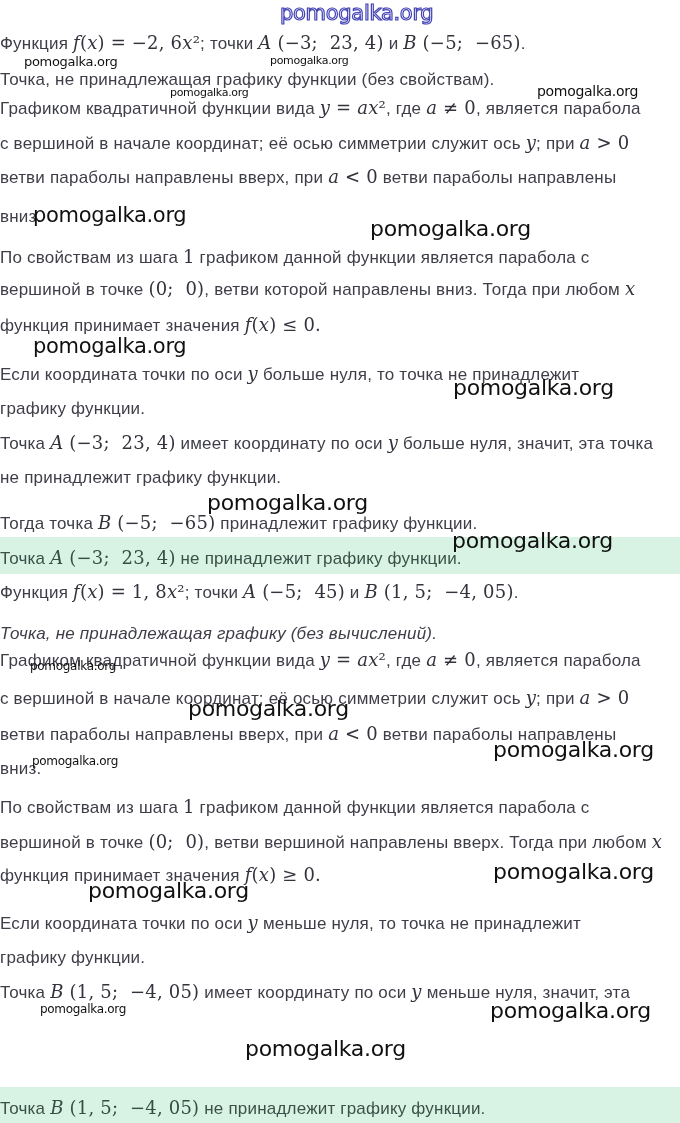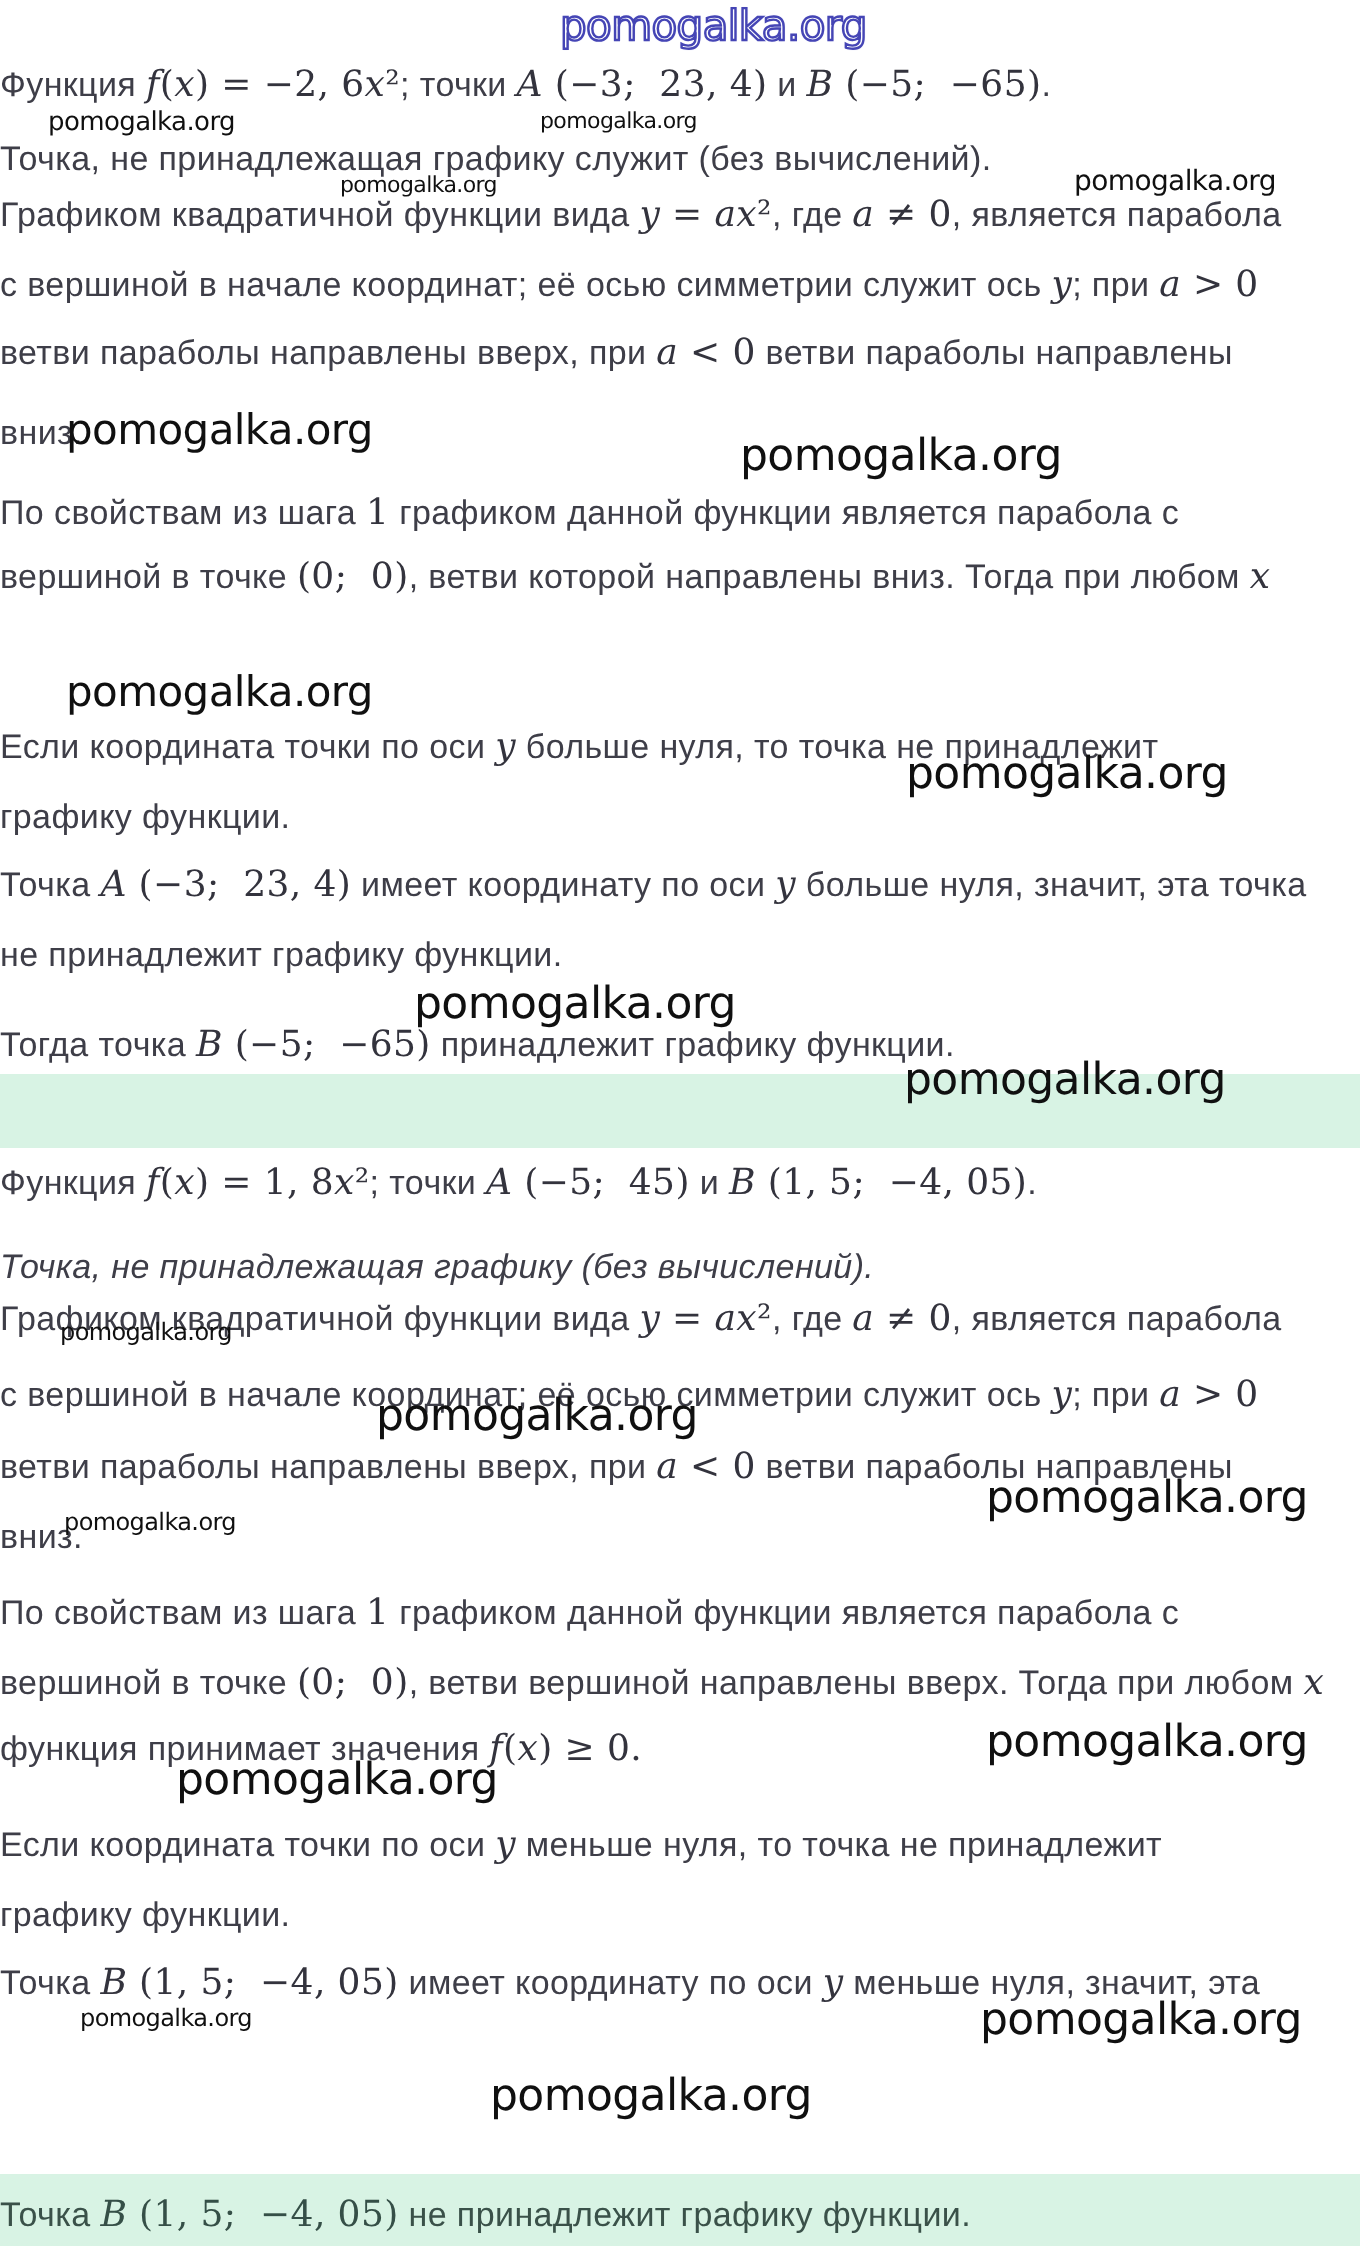--- a/index.html
+++ b/index.html
@@ -26,32 +26,34 @@
     text-shadow:0 0 1px var(--wm-outline-glow);
   }
 </style>
 </head>
 <body>
 
 <div id="canvas" style="--wm-outline: #4545b5; --wm-outline-glow: #8888dd; background: rgb(255, 255, 255);">
     <div class="band" style="top: 537px; height: 37px; background: rgb(216, 243, 228);"></div>
     <div class="band" style="top: 1087px; height: 36px; background: rgb(216, 243, 228);"></div>
     <div class="line" style="top: 31px;"><span class="seg-t" style="color: rgb(62, 62, 72);">Функция </span><span class="seg-v" style="color: rgb(51, 51, 61);">f</span><span class="seg-m" style="color: rgb(51, 51, 61);">(</span><span class="seg-v" style="color: rgb(51, 51, 61);">x</span><span class="seg-m" style="color: rgb(51, 51, 61);">) = −2, 6</span><span class="seg-v" style="color: rgb(51, 51, 61);">x</span><span class="seg-m" style="color: rgb(51, 51, 61);">²</span><span class="seg-t" style="color: rgb(62, 62, 72);">; точки </span><span class="seg-v" style="color: rgb(51, 51, 61);">A</span><span class="seg-m" style="color: rgb(51, 51, 61);"> (−3;  23, 4)</span><span class="seg-t" style="color: rgb(62, 62, 72);"> и </span><span class="seg-v" style="color: rgb(51, 51, 61);">B</span><span class="seg-m" style="color: rgb(51, 51, 61);"> (−5;  −65)</span><span class="seg-t" style="color: rgb(62, 62, 72);">.</span></div>
-    <div class="line" style="top: 68px;"><span class="seg-t" style="color: rgb(62, 62, 72);">Точка, не принадлежащая графику служит (без вычислений).</span></div>
+    <div class="line" style="top: 68px;"><span class="seg-t" style="color: rgb(62, 62, 72);">Точка, не принадлежащая графику функции (без свойствам).</span></div>
     <div class="line" style="top: 96px;"><span class="seg-t" style="color: rgb(62, 62, 72);">Графиком квадратичной функции вида </span><span class="seg-v" style="color: rgb(51, 51, 61);">y</span><span class="seg-m" style="color: rgb(51, 51, 61);"> = </span><span class="seg-v" style="color: rgb(51, 51, 61);">ax</span><span class="seg-m" style="color: rgb(51, 51, 61);">²</span><span class="seg-t" style="color: rgb(62, 62, 72);">, где </span><span class="seg-v" style="color: rgb(51, 51, 61);">a</span><span class="seg-m" style="color: rgb(51, 51, 61);"> ≠ 0</span><span class="seg-t" style="color: rgb(62, 62, 72);">, является парабола</span></div>
     <div class="line" style="top: 131px;"><span class="seg-t" style="color: rgb(62, 62, 72);">с вершиной в начале координат; её осью симметрии служит ось </span><span class="seg-v" style="color: rgb(51, 51, 61);">y</span><span class="seg-t" style="color: rgb(62, 62, 72);">; при </span><span class="seg-v" style="color: rgb(51, 51, 61);">a</span><span class="seg-m" style="color: rgb(51, 51, 61);"> &gt; 0</span></div>
     <div class="line" style="top: 165px;"><span class="seg-t" style="color: rgb(62, 62, 72);">ветви параболы направлены вверх, при </span><span class="seg-v" style="color: rgb(51, 51, 61);">a</span><span class="seg-m" style="color: rgb(51, 51, 61);"> &lt; 0</span><span class="seg-t" style="color: rgb(62, 62, 72);"> ветви параболы направлены</span></div>
     <div class="line" style="top: 205px;"><span class="seg-t" style="color: rgb(62, 62, 72);">вниз.</span></div>
     <div class="line" style="top: 245px;"><span class="seg-t" style="color: rgb(62, 62, 72);">По свойствам из шага </span><span class="seg-m" style="color: rgb(51, 51, 61);">1</span><span class="seg-t" style="color: rgb(62, 62, 72);"> графиком данной функции является парабола с</span></div>
     <div class="line" style="top: 277px;"><span class="seg-t" style="color: rgb(62, 62, 72);">вершиной в точке </span><span class="seg-m" style="color: rgb(51, 51, 61);">(0;  0)</span><span class="seg-t" style="color: rgb(62, 62, 72);">, ветви которой направлены вниз. Тогда при любом </span><span class="seg-v" style="color: rgb(51, 51, 61);">x</span></div>
+    <div class="line" style="top: 313px;"><span class="seg-t" style="color: rgb(62, 62, 72);">функция принимает значения </span><span class="seg-v" style="color: rgb(51, 51, 61);">f</span><span class="seg-m" style="color: rgb(51, 51, 61);">(</span><span class="seg-v" style="color: rgb(51, 51, 61);">x</span><span class="seg-m" style="color: rgb(51, 51, 61);">) ≤ 0.</span></div>
     <div class="line" style="top: 362px;"><span class="seg-t" style="color: rgb(62, 62, 72);">Если координата точки по оси </span><span class="seg-v" style="color: rgb(51, 51, 61);">y</span><span class="seg-t" style="color: rgb(62, 62, 72);"> больше нуля, то точка не принадлежит</span></div>
     <div class="line" style="top: 397px;"><span class="seg-t" style="color: rgb(62, 62, 72);">графику функции.</span></div>
     <div class="line" style="top: 431px;"><span class="seg-t" style="color: rgb(62, 62, 72);">Точка </span><span class="seg-v" style="color: rgb(51, 51, 61);">A</span><span class="seg-m" style="color: rgb(51, 51, 61);"> (−3;  23, 4)</span><span class="seg-t" style="color: rgb(62, 62, 72);"> имеет координату по оси </span><span class="seg-v" style="color: rgb(51, 51, 61);">y</span><span class="seg-t" style="color: rgb(62, 62, 72);"> больше нуля, значит, эта точка</span></div>
     <div class="line" style="top: 466px;"><span class="seg-t" style="color: rgb(62, 62, 72);">не принадлежит графику функции.</span></div>
     <div class="line" style="top: 511px;"><span class="seg-t" style="color: rgb(62, 62, 72);">Тогда точка </span><span class="seg-v" style="color: rgb(51, 51, 61);">B</span><span class="seg-m" style="color: rgb(51, 51, 61);"> (−5;  −65)</span><span class="seg-t" style="color: rgb(62, 62, 72);"> принадлежит графику функции.</span></div>
+    <div class="line" style="top: 546px;"><span class="seg-t" style="color: rgb(58, 81, 73);">Точка </span><span class="seg-v" style="color: rgb(53, 79, 71);">A</span><span class="seg-m" style="color: rgb(53, 79, 71);"> (−3;  23, 4)</span><span class="seg-t" style="color: rgb(58, 81, 73);"> не принадлежит графику функции.</span></div>
     <div class="line" style="top: 580px;"><span class="seg-t" style="color: rgb(62, 62, 72);">Функция </span><span class="seg-v" style="color: rgb(51, 51, 61);">f</span><span class="seg-m" style="color: rgb(51, 51, 61);">(</span><span class="seg-v" style="color: rgb(51, 51, 61);">x</span><span class="seg-m" style="color: rgb(51, 51, 61);">) = 1, 8</span><span class="seg-v" style="color: rgb(51, 51, 61);">x</span><span class="seg-m" style="color: rgb(51, 51, 61);">²</span><span class="seg-t" style="color: rgb(62, 62, 72);">; точки </span><span class="seg-v" style="color: rgb(51, 51, 61);">A</span><span class="seg-m" style="color: rgb(51, 51, 61);"> (−5;  45)</span><span class="seg-t" style="color: rgb(62, 62, 72);"> и </span><span class="seg-v" style="color: rgb(51, 51, 61);">B</span><span class="seg-m" style="color: rgb(51, 51, 61);"> (1, 5;  −4, 05)</span><span class="seg-t" style="color: rgb(62, 62, 72);">.</span></div>
     <div class="line" style="top: 622px;"><span class="seg-t" style="color: rgb(62, 62, 72); font-style: italic;">Точка, не принадлежащая графику (без вычислений).</span></div>
     <div class="line" style="top: 648px;"><span class="seg-t" style="color: rgb(62, 62, 72);">Графиком квадратичной функции вида </span><span class="seg-v" style="color: rgb(51, 51, 61);">y</span><span class="seg-m" style="color: rgb(51, 51, 61);"> = </span><span class="seg-v" style="color: rgb(51, 51, 61);">ax</span><span class="seg-m" style="color: rgb(51, 51, 61);">²</span><span class="seg-t" style="color: rgb(62, 62, 72);">, где </span><span class="seg-v" style="color: rgb(51, 51, 61);">a</span><span class="seg-m" style="color: rgb(51, 51, 61);"> ≠ 0</span><span class="seg-t" style="color: rgb(62, 62, 72);">, является парабола</span></div>
     <div class="line" style="top: 686px;"><span class="seg-t" style="color: rgb(62, 62, 72);">с вершиной в начале координат; её осью симметрии служит ось </span><span class="seg-v" style="color: rgb(51, 51, 61);">y</span><span class="seg-t" style="color: rgb(62, 62, 72);">; при </span><span class="seg-v" style="color: rgb(51, 51, 61);">a</span><span class="seg-m" style="color: rgb(51, 51, 61);"> &gt; 0</span></div>
     <div class="line" style="top: 722px;"><span class="seg-t" style="color: rgb(62, 62, 72);">ветви параболы направлены вверх, при </span><span class="seg-v" style="color: rgb(51, 51, 61);">a</span><span class="seg-m" style="color: rgb(51, 51, 61);"> &lt; 0</span><span class="seg-t" style="color: rgb(62, 62, 72);"> ветви параболы направлены</span></div>
     <div class="line" style="top: 757px;"><span class="seg-t" style="color: rgb(62, 62, 72);">вниз.</span></div>
     <div class="line" style="top: 795px;"><span class="seg-t" style="color: rgb(62, 62, 72);">По свойствам из шага </span><span class="seg-m" style="color: rgb(51, 51, 61);">1</span><span class="seg-t" style="color: rgb(62, 62, 72);"> графиком данной функции является парабола с</span></div>
     <div class="line" style="top: 830px;"><span class="seg-t" style="color: rgb(62, 62, 72);">вершиной в точке </span><span class="seg-m" style="color: rgb(51, 51, 61);">(0;  0)</span><span class="seg-t" style="color: rgb(62, 62, 72);">, ветви вершиной направлены вверх. Тогда при любом </span><span class="seg-v" style="color: rgb(51, 51, 61);">x</span></div>
     <div class="line" style="top: 863px;"><span class="seg-t" style="color: rgb(62, 62, 72);">функция принимает значения </span><span class="seg-v" style="color: rgb(51, 51, 61);">f</span><span class="seg-m" style="color: rgb(51, 51, 61);">(</span><span class="seg-v" style="color: rgb(51, 51, 61);">x</span><span class="seg-m" style="color: rgb(51, 51, 61);">) ≥ 0.</span></div>
     <div class="line" style="top: 911px;"><span class="seg-t" style="color: rgb(62, 62, 72);">Если координата точки по оси </span><span class="seg-v" style="color: rgb(51, 51, 61);">y</span><span class="seg-t" style="color: rgb(62, 62, 72);"> меньше нуля, то точка не принадлежит</span></div>

